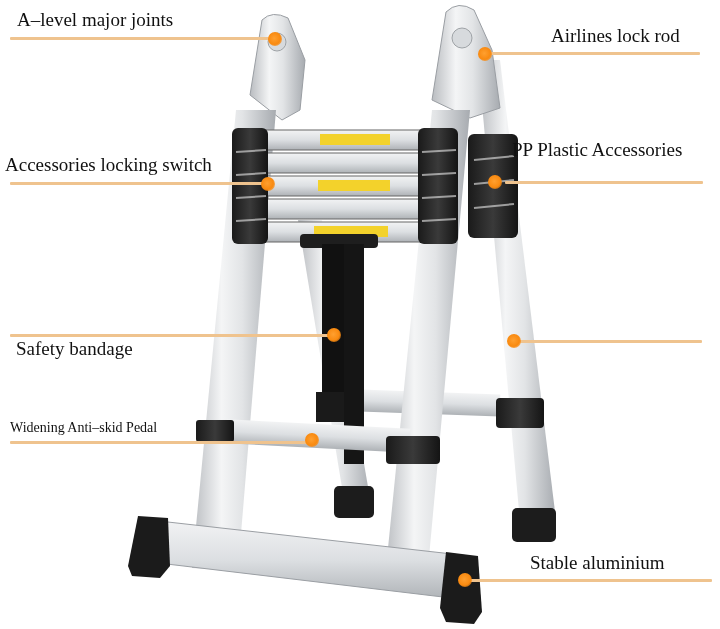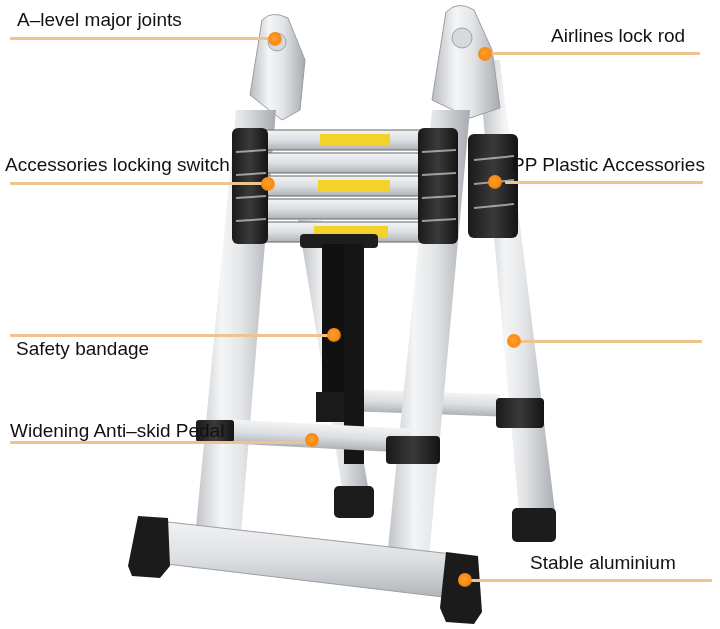--- a/index.html
+++ b/index.html
@@ -1,21 +1,21 @@
 <!DOCTYPE html>
 <html><head>
 <meta charset="utf-8">
 <style>
   html, body { margin:0; padding:0; background:#ffffff; }
   body { width:720px; height:629px; position:relative; overflow:hidden; font-family:"Liberation Sans", "DejaVu Sans", sans-serif; }
-  #stage { position:absolute; left:0; top:0; width:571px; height:629px; }
+  #stage { position:absolute; left:0; top:0; width:571px; height:629px;font-family:Liberation Serif, serif; }
   svg#ladder { position:absolute; left:0; top:0; }
   .label { position:absolute; color:#111111; white-space:nowrap; line-height:1; }
   .lbl-lg { font-size:19px; }
-  .lbl-sm { font-size:19px; }
+  .lbl-sm { font-size:14px; }
   .leader { position:absolute; height:3px; background:#efc38e; border-radius:1px; }
   .dot { position:absolute; width:14px; height:14px; border-radius:50%; background:radial-gradient(circle at 45% 45%, #ffa030 0%, #f98a10 55%, rgba(249,138,16,0.55) 80%, rgba(249,138,16,0) 100%); }
 </style>
 </head>
 <body>
 
 <div id="stage">
 
   <svg id="ladder" width="720" height="629" viewBox="0 0 720 629">
     <defs>
@@ -104,21 +104,21 @@
   <div class="dot" style="left:268px; top:32px;"></div>
 
   <div class="label lbl-lg" style="left:551px; top:26px;">Airlines lock rod</div>
   <div class="leader" style="left:490px; top:52px; width:210px;"></div>
   <div class="dot" style="left:478px; top:47px;"></div>
 
   <div class="label lbl-lg" style="left:5px; top:155px;">Accessories locking switch</div>
   <div class="leader" style="left:10px; top:182px; width:256px;"></div>
   <div class="dot" style="left:261px; top:177px;"></div>
 
-  <div class="label lbl-lg" style="left:512px; top:155px;">PP Plastic Accessories</div>
+  <div class="label lbl-lg" style="left:512px; top:140px;">PP Plastic Accessories</div>
   <div class="leader" style="left:505px; top:181px; width:198px;"></div>
   <div class="dot" style="left:488px; top:175px;"></div>
 
   <div class="label lbl-lg" style="left:16px; top:307px;margin-top:32px;">Safety bandage</div>
   <div class="leader" style="left:10px; top:334px; width:322px;"></div>
   <div class="dot" style="left:327px; top:328px;"></div>
 
   <div class="leader" style="left:518px; top:340px; width:184px;"></div>
   <div class="dot" style="left:507px; top:334px;"></div>
 

